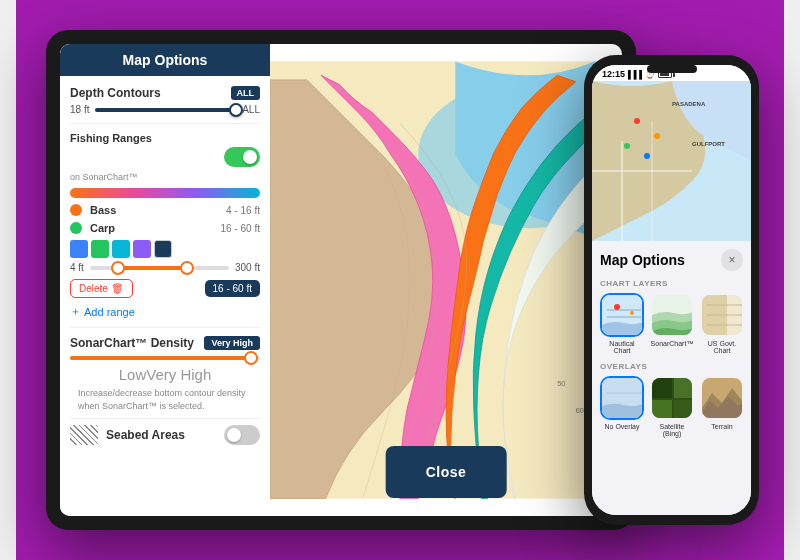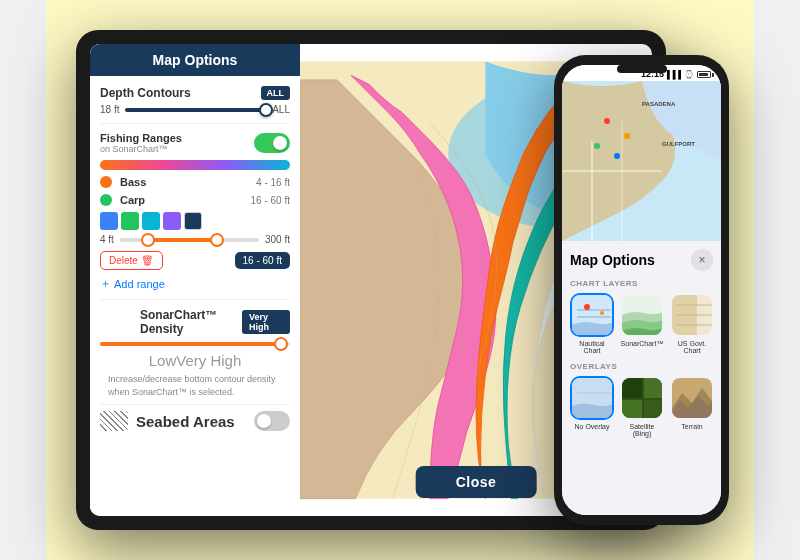--- a/index.html
+++ b/index.html
@@ -10,23 +10,23 @@
       background: #f0f0f0;
       display: flex;
       align-items: center;
       justify-content: center;
       font-family: -apple-system, BlinkMacSystemFont, 'Helvetica Neue', sans-serif;
       overflow: hidden;
     }
 
     .scene {
       position: relative;
-      width: 708px;
+      width: 768px;
       height: 560px;
-      background: #fef9c3;
+      background: #a21caf;
     }
 
     
     .tablet {
       position: absolute;
       left: 30px;
       top: 30px;
       width: 590px;
       height: 500px;
       background: #1a1a1a;
@@ -141,20 +141,21 @@
 
     .toggle-label {
       font-size: 11px;
       font-weight: 700;
       color: #333;
     }
 
     .toggle-sub {
       font-size: 9px;
       color: #888;
+      margin-top: 28px;
     }
 
     .toggle {
       width: 36px;
       height: 20px;
       background: #34c759;
       border-radius: 10px;
       position: relative;
     }
 
@@ -306,21 +307,20 @@
       display: flex;
       align-items: center;
       justify-content: space-between;
       margin: 6px 0;
     }
 
     .density-label {
       font-size: 12px;
       font-weight: 600;
       color: #333;
-      margin-left: 40px;
     }
 
     .very-high-badge {
       background: #1a3a5c;
       color: #fff;
       font-size: 9px;
       font-weight: 700;
       padding: 2px 7px;
       border-radius: 3px;
     }
@@ -386,21 +386,21 @@
         45deg,
         #888,
         #888 1px,
         transparent 1px,
         transparent 4px
       );
       border-radius: 2px;
     }
 
     .seabed-label {
-      font-size: 15px;
+      font-size: 12px;
       font-weight: 600;
       color: #333;
       flex: 1;
       margin-left: 8px;
     }
 
     .toggle-off {
       width: 36px;
       height: 20px;
       background: #ccc;
@@ -432,21 +432,21 @@
       height: 100%;
     }
 
     .close-btn {
       position: absolute;
       bottom: 18px;
       left: 50%;
       transform: translateX(-50%);
       background: #1a3a5c;
       color: #fff;
-      padding: 8px 40px;
+      padding: 18px 40px;
       border-radius: 8px;
       font-size: 14px;
       font-weight: 600;
       letter-spacing: 0.5px;
     }
 
     
     .phone {
       position: absolute;
       right: 25px;
@@ -478,21 +478,21 @@
       overflow: hidden;
       background: #fff;
       display: flex;
       flex-direction: column;
     }
 
     .phone-status-bar {
       background: #fff;
       padding: 4px 10px 2px;
       display: flex;
-      justify-content: flex-end;
+      justify-content: flex-start;
       align-items: center;
       font-size: 9px;
       font-weight: 700;
     }
 
     .phone-map {
       flex: 1;
       min-height: 0;
       max-height: 160px;
       overflow: hidden;

